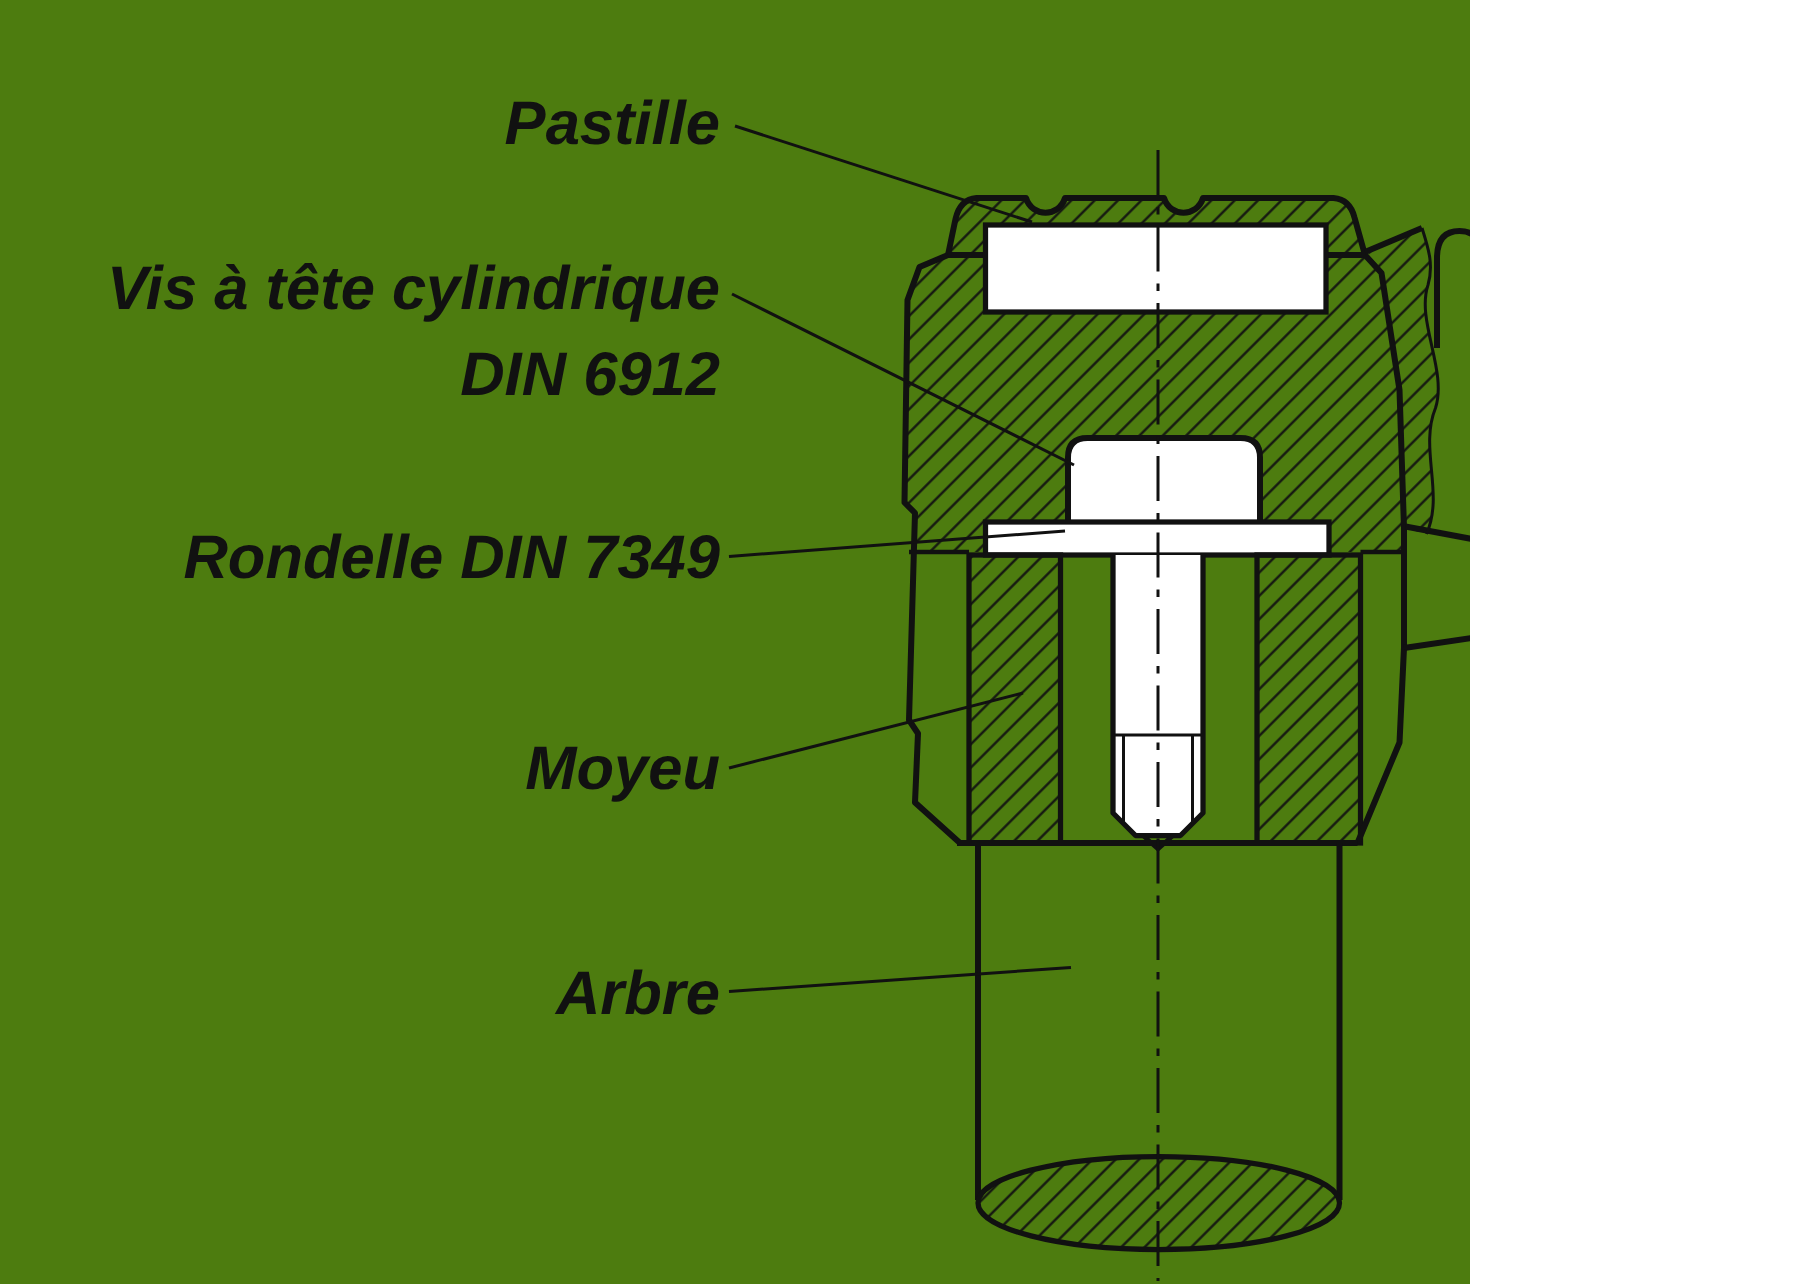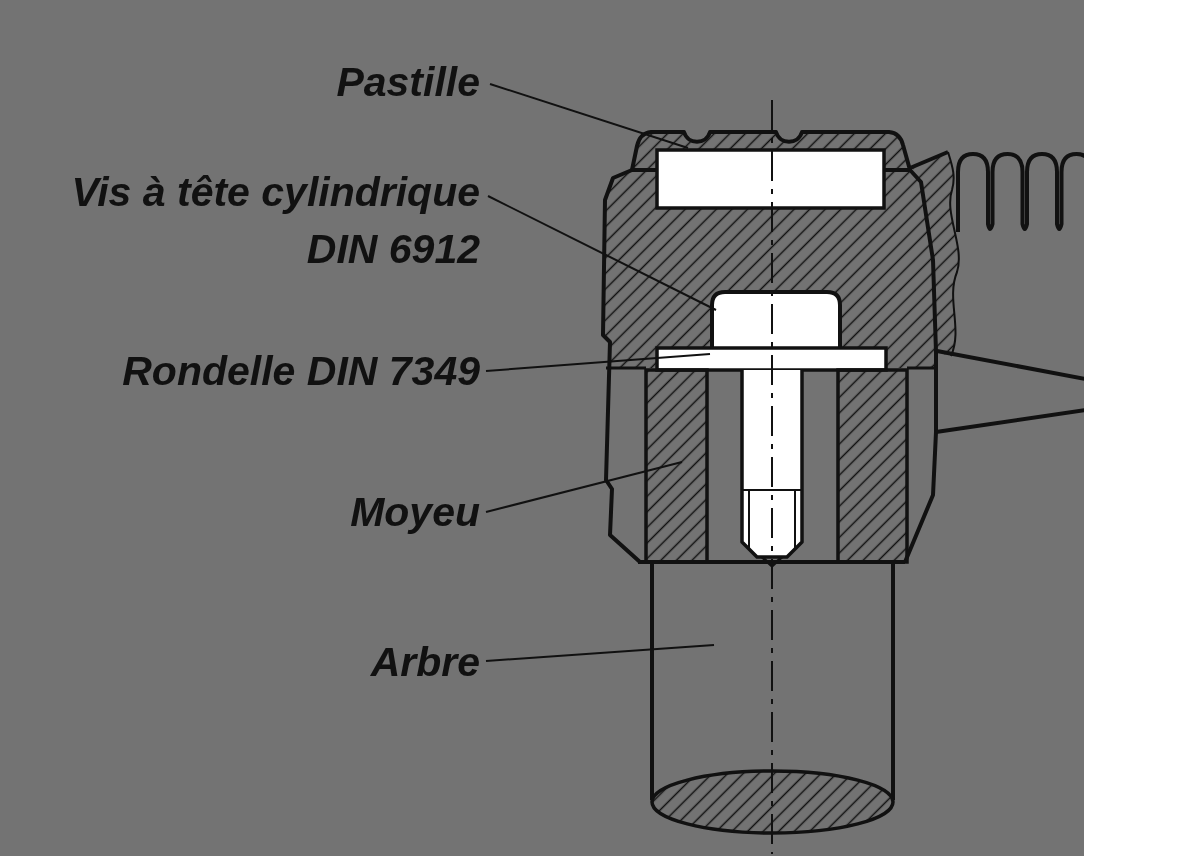--- a/index.html
+++ b/index.html
@@ -1,16 +1,16 @@
 <!DOCTYPE html>
 <html><head>
 <meta charset="utf-8">
 <style>
   html,body{margin:0;padding:0;background:#ffffff;}
-  .stage{width:1084px;height:856px;position:relative;background:#737373;overflow:hidden;}
+  .stage{width:980px;height:856px;position:relative;background:#4d7c0f;overflow:hidden;}
   svg{display:block;}
   .label{font-family:"Liberation Sans", sans-serif;font-style:italic;font-weight:700;
          font-size:41px;fill:#111111;}
 </style>
 </head>
 <body>
 
 <div class="stage">
 <svg viewBox="0 0 1200 856" width="1200" height="856">
   <defs>

